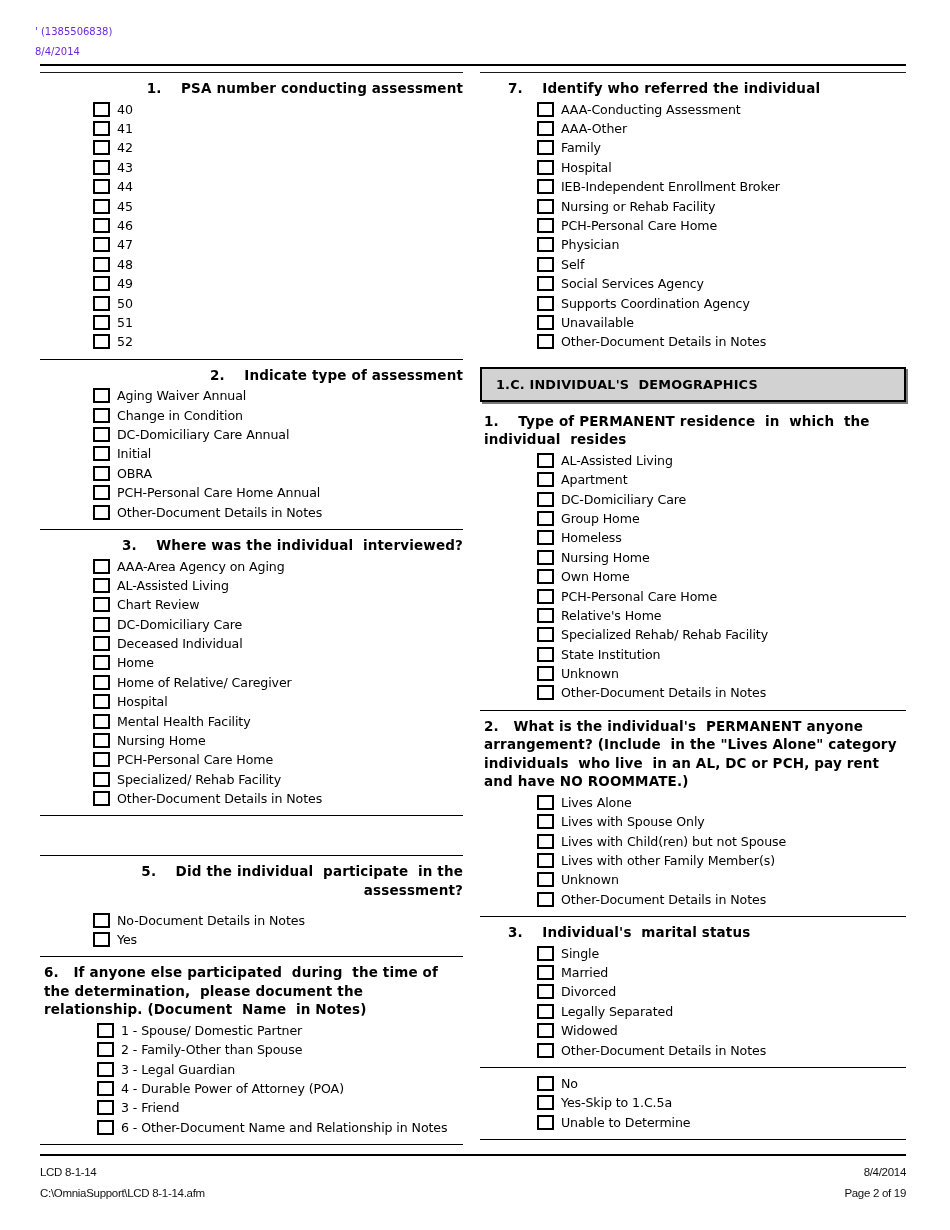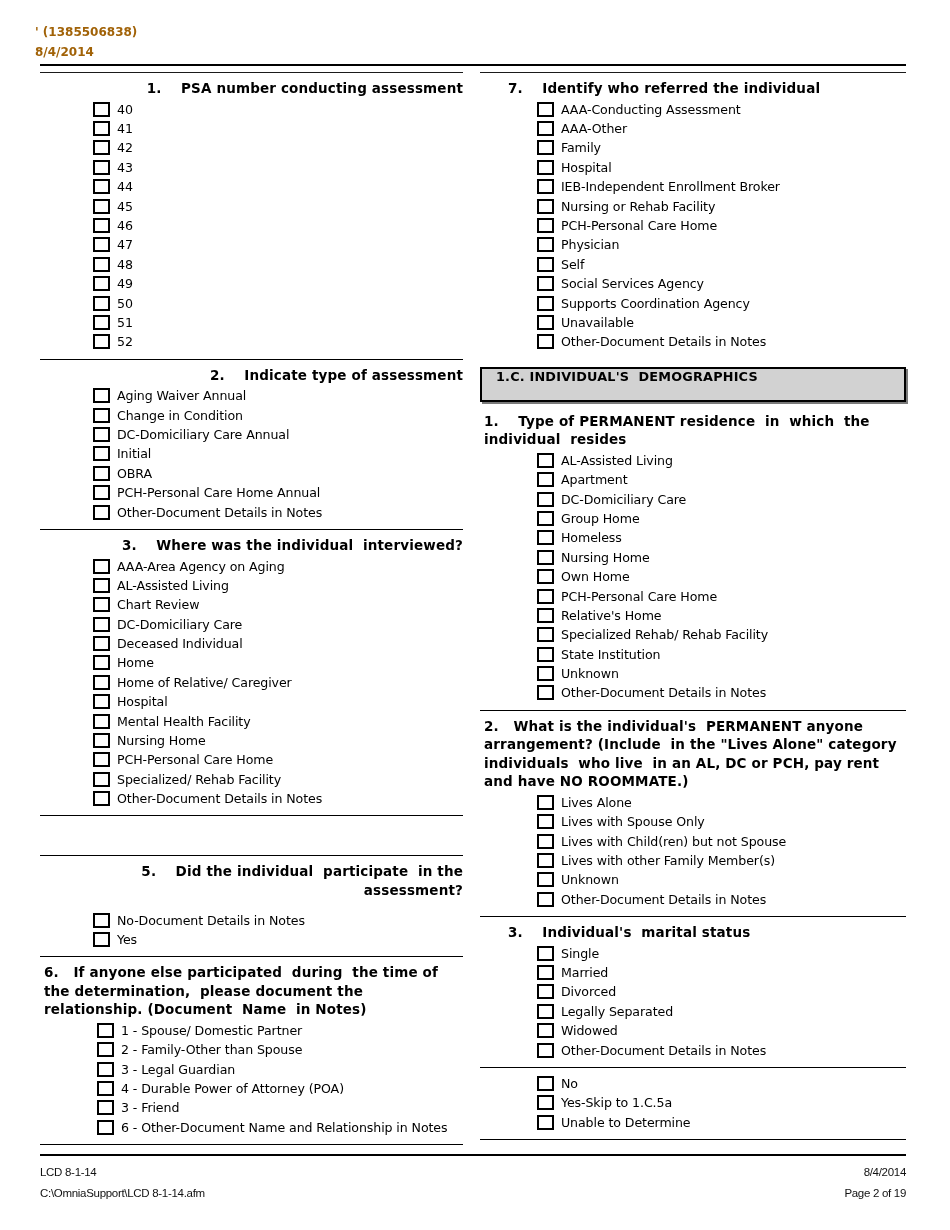--- a/index.html
+++ b/index.html
@@ -11,23 +11,22 @@
     width: 950px; height: 1230px;
     font-family: "DejaVu Sans", "Liberation Sans", sans-serif;
     color: #000000;
     position: relative;
     overflow: hidden;
   }
 
   
   .page-header { position: absolute; left: 35px; top: 22px; width: 860px; }
   .page-header .hdr-line {
-    font-size: 12px; line-height: 20px; color: #a16207;
+    font-size: 10px; line-height: 20px; color: #6d28d9;
     white-space: pre;
-    font-weight: bold;
   }
   .rule-top {
     position: absolute; left: 40px; top: 64px; width: 866px; height: 0;
     border-top: 2.4px solid #000;
   }
   .rule-footer {
     position: absolute; left: 40px; top: 1154px; width: 866px; height: 0;
     border-top: 2.4px solid #000;
   }
 
@@ -92,21 +91,21 @@
   .opts.ind-a { margin-left: 53px; }   
   .opts.ind-b { margin-left: 53px; }
   .opts.ind-c { margin-left: 57px; }
   .opts.ind-r { margin-left: 57px; text-align: right; }
 
   
   .banner {
     border: 2px solid #000;
     background: #d2d2d2;
     height: 35px;
-    display: flex; 
+    display: flex; align-items: center;
     padding-left: 14px;
     margin: 8px 0 4px 0;
     box-shadow: 2px 2px 0 #7a7a7a;
   }
   .banner-txt {
     font-weight: bold; font-size: 12.8px; letter-spacing: 0.2px;
     white-space: pre;
   }
 
   .spacer-lg { height: 26px; }

